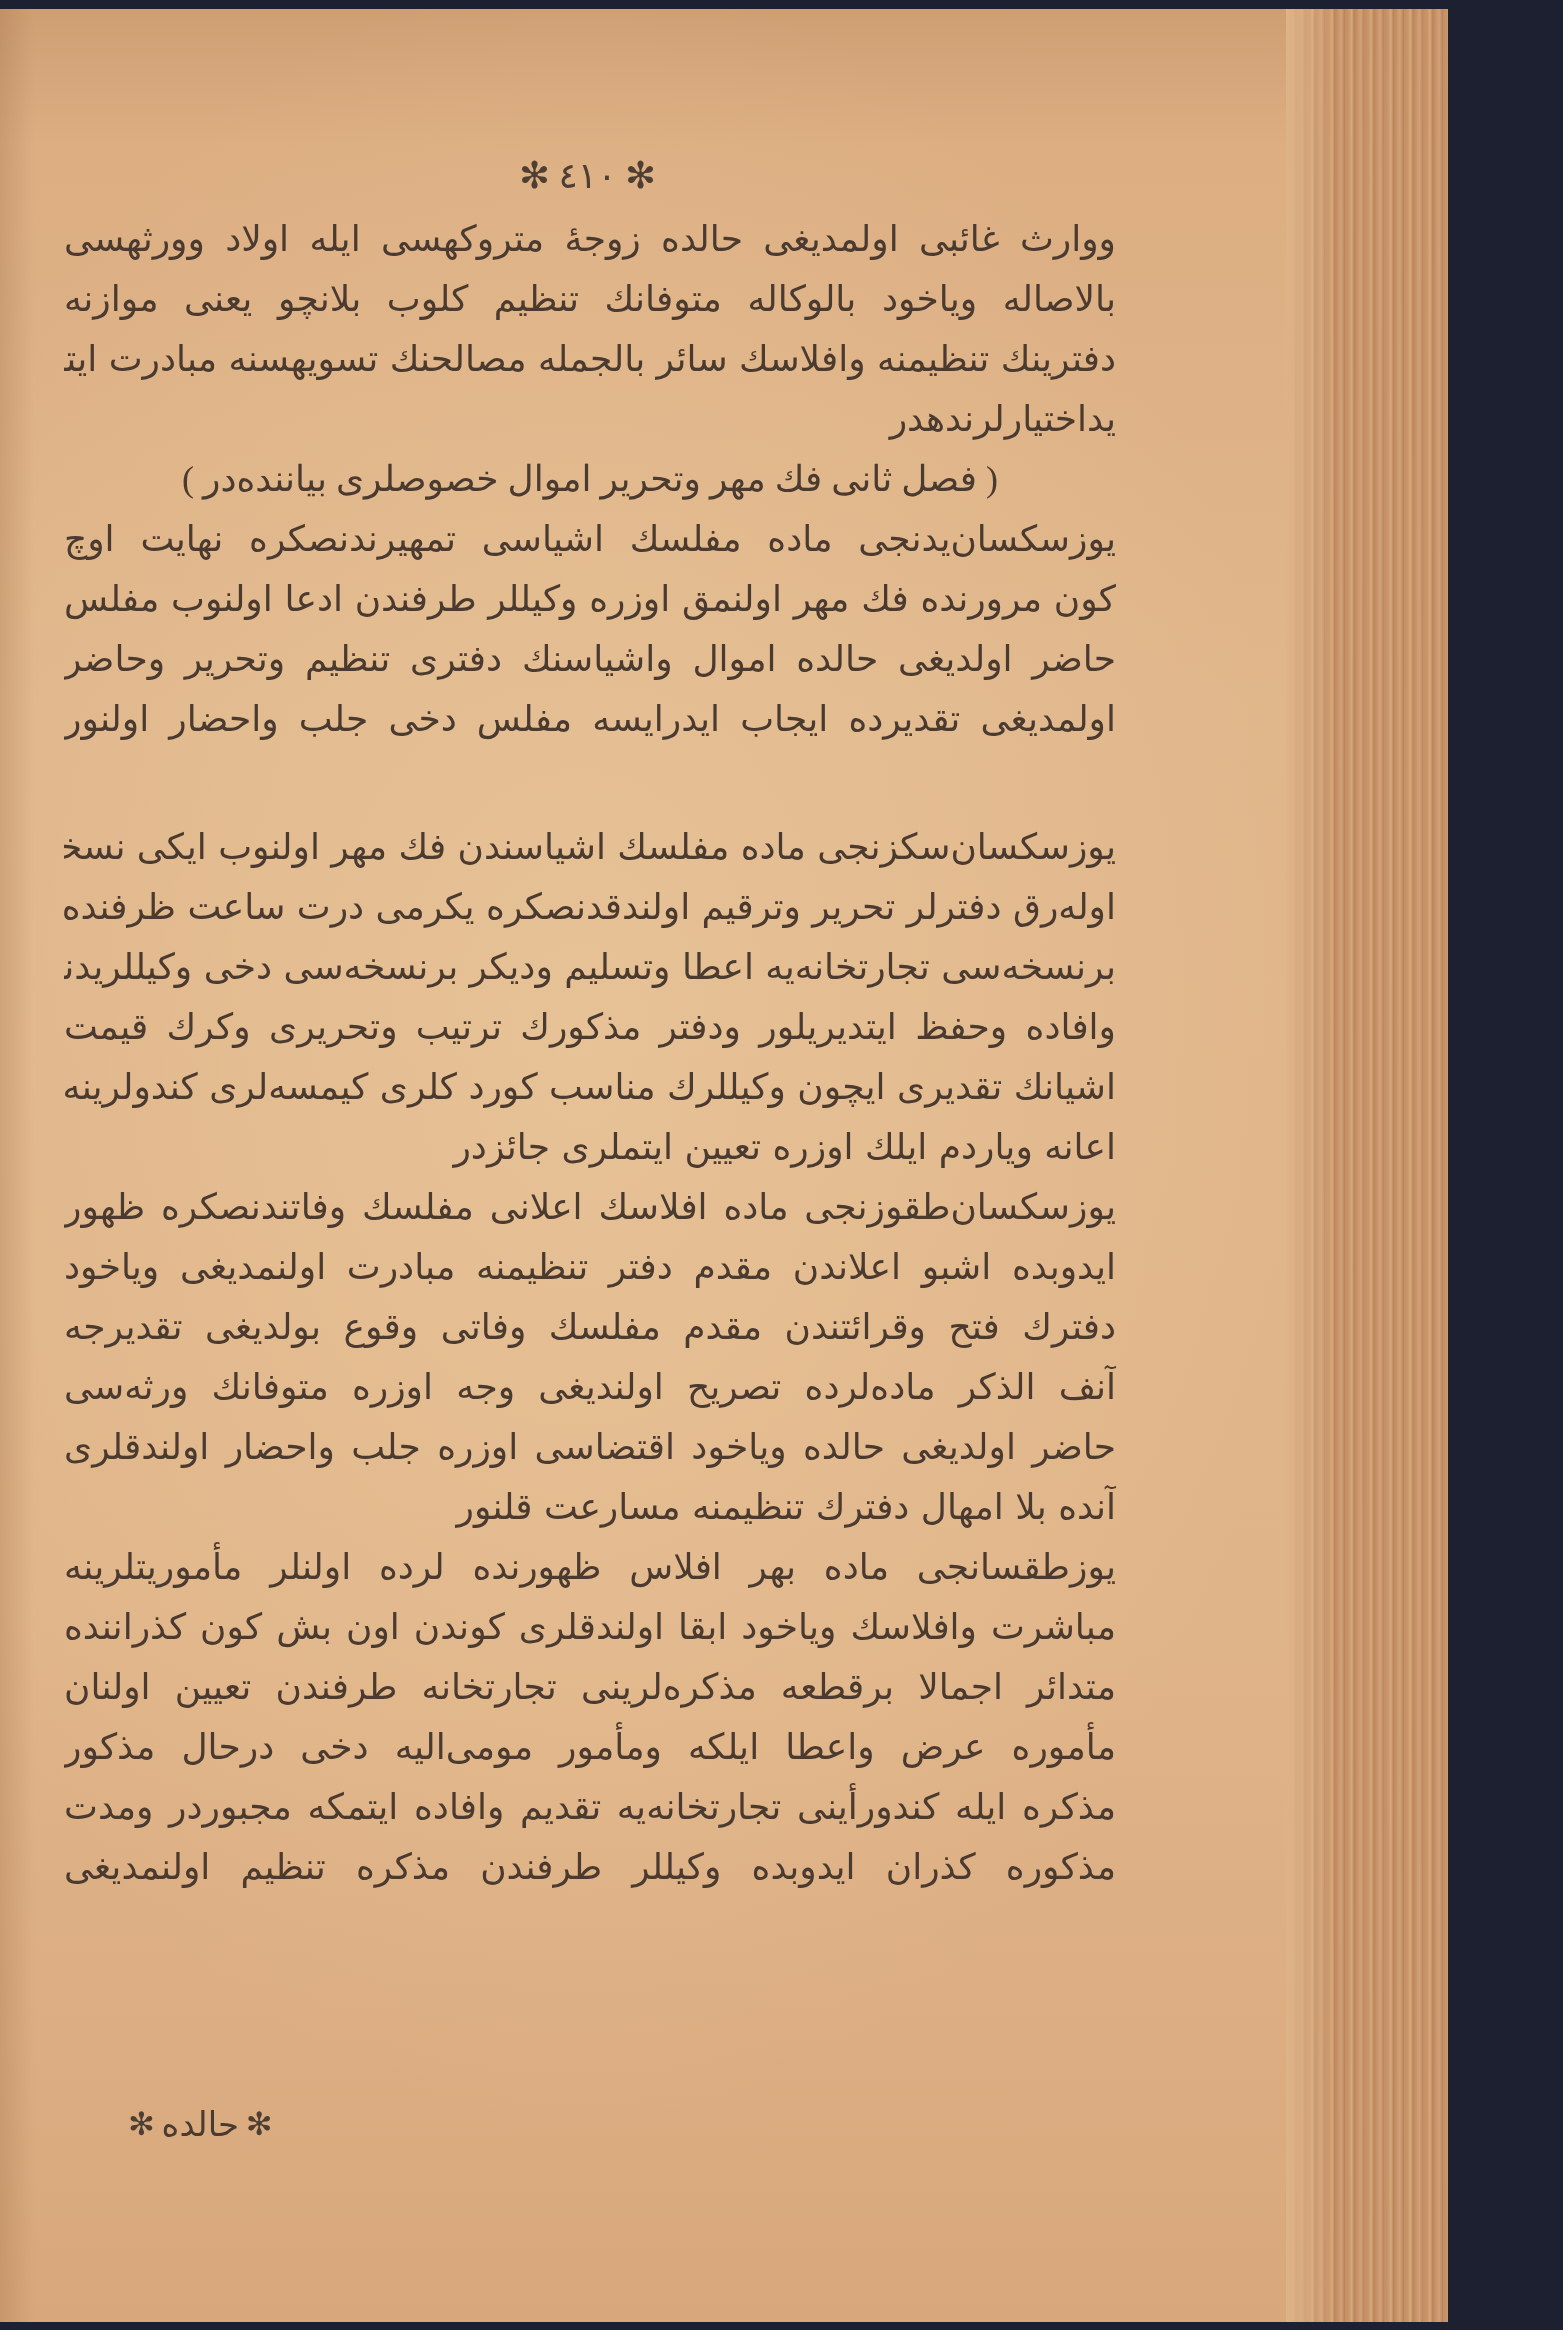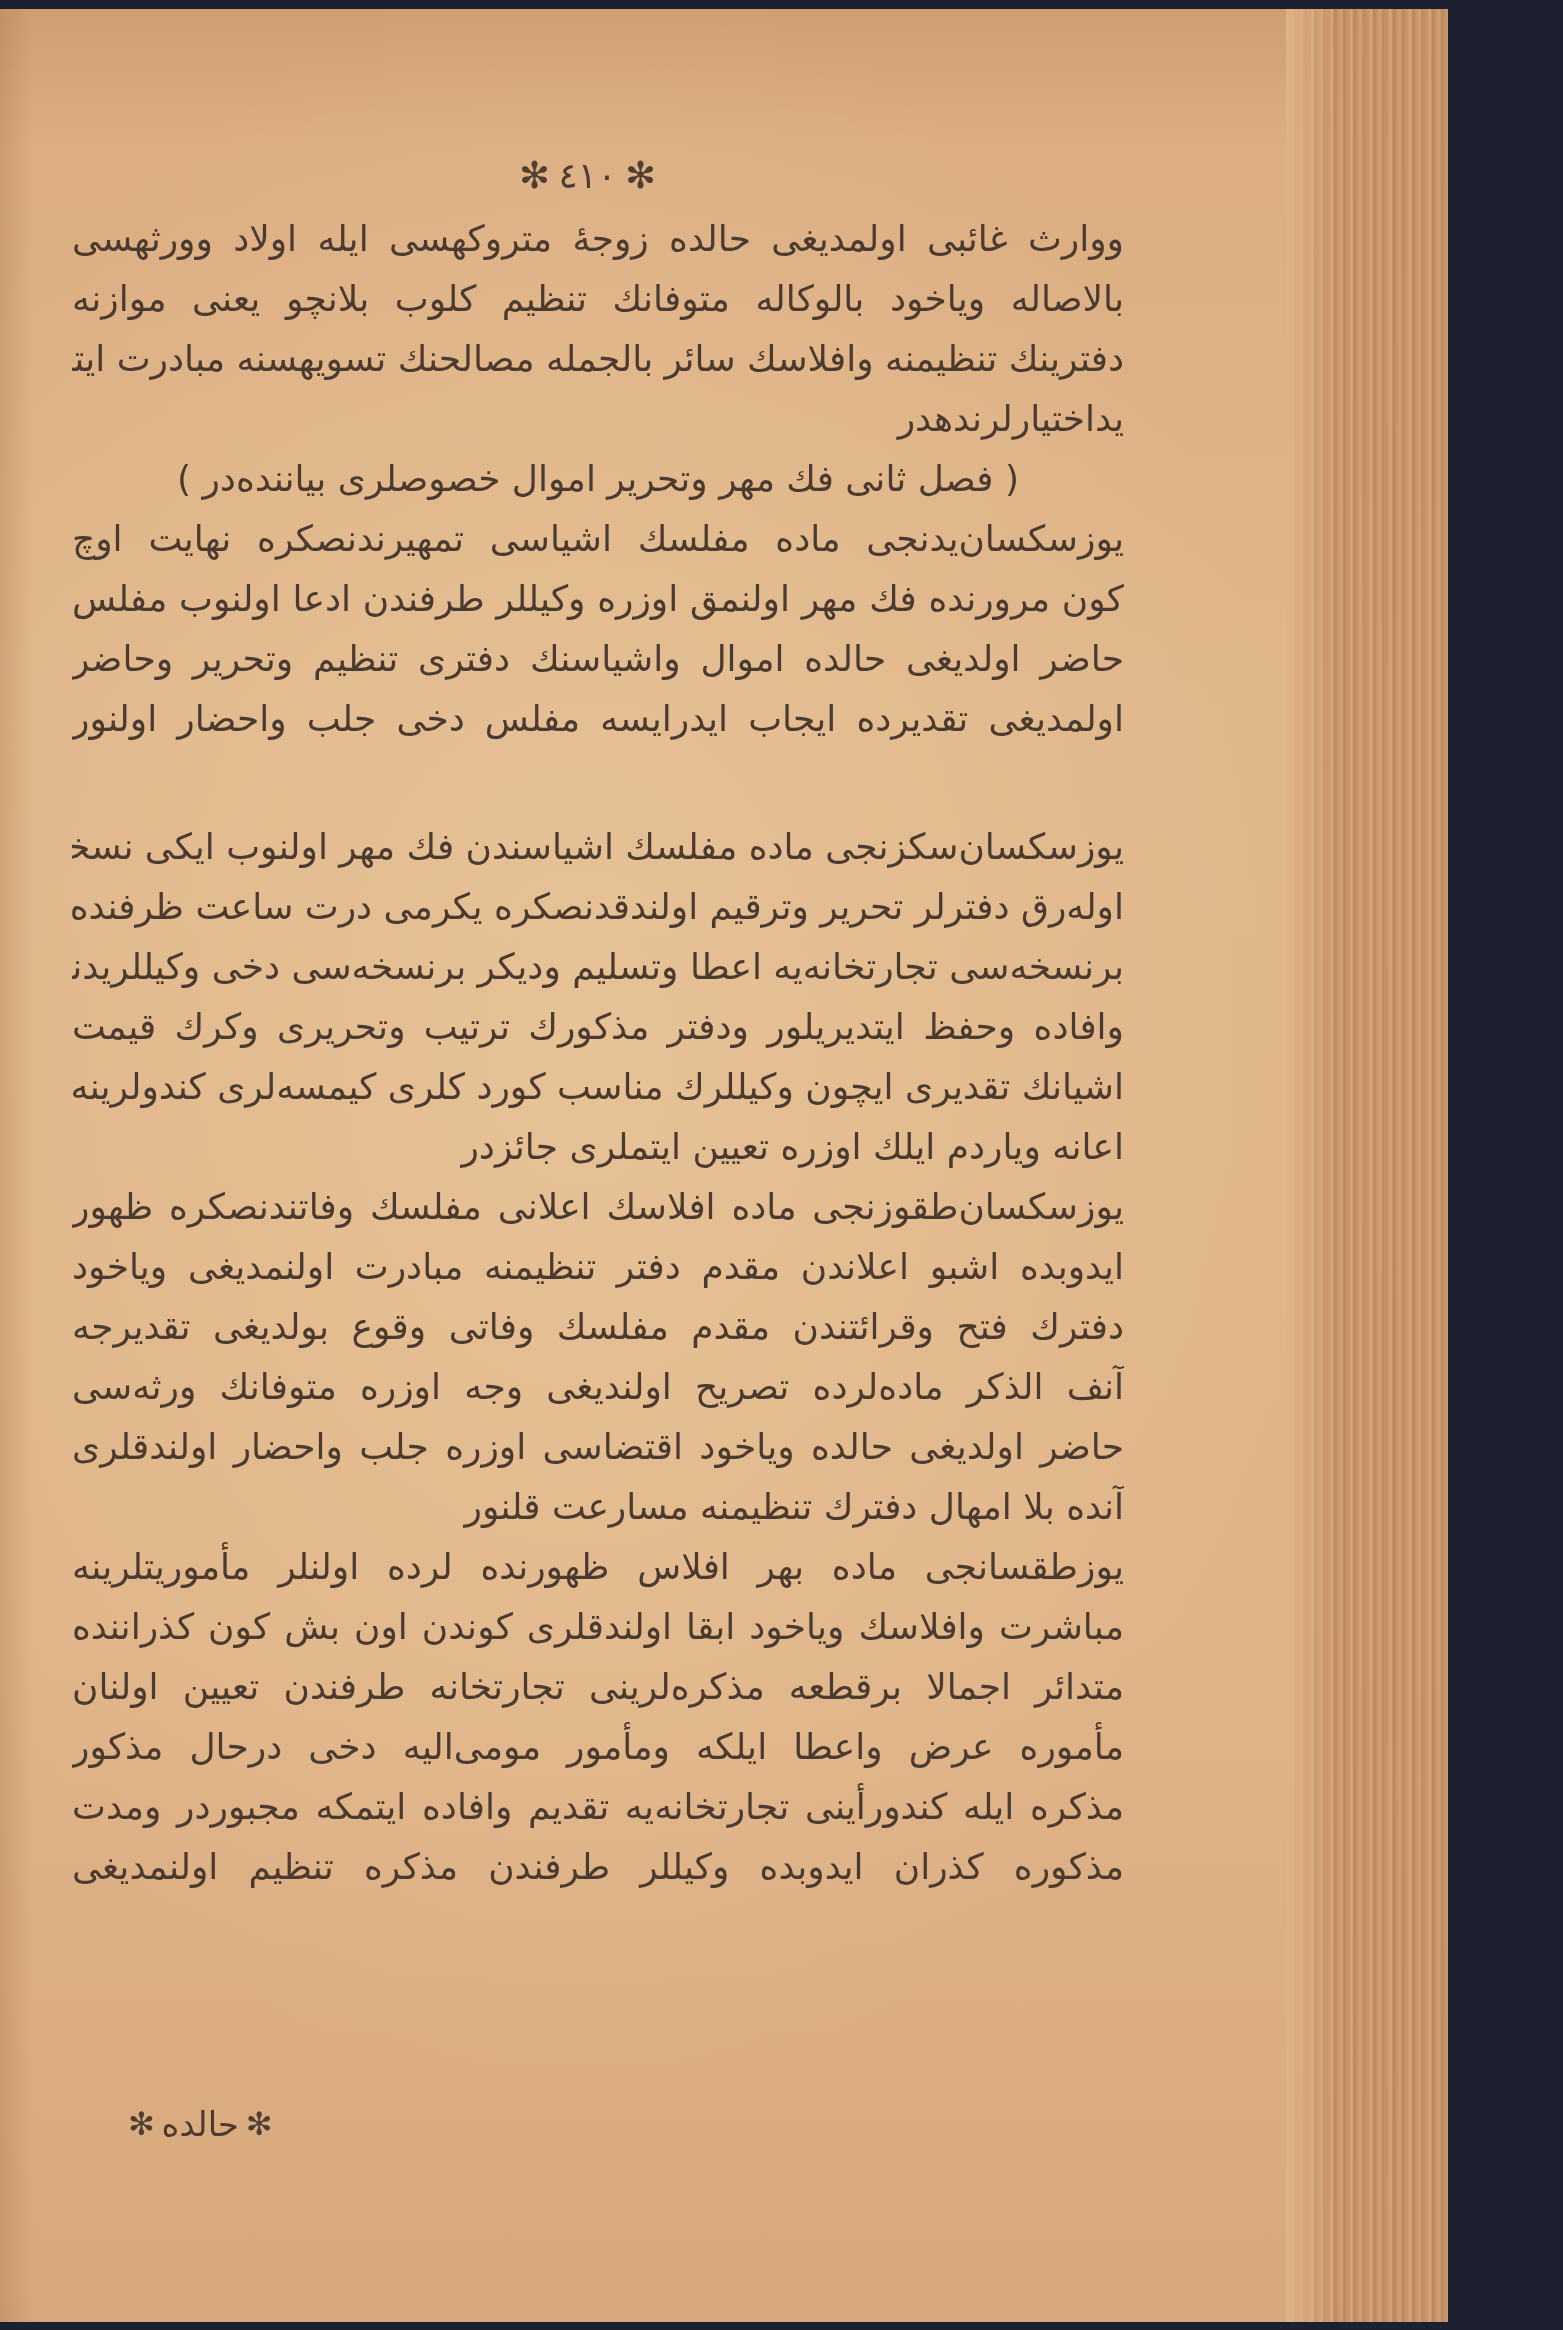--- a/index.html
+++ b/index.html
@@ -76,21 +76,21 @@
   }
   .page-number {
     font-size: 36px;
     direction: rtl;
     font-family: "DejaVu Sans", sans-serif;
     font-weight: normal;
     letter-spacing: 3.4px;
   }
   .text-block {
     position: absolute;
-    left: 72px;
+    left: 64px;
     top: 200px;
     width: 1052px;
     direction: rtl;
     color: #4a3a2f;
   }
   .line {
     height: 60px;
     line-height: 60px;
     font-size: 36px;
     white-space: nowrap;
@@ -98,20 +98,21 @@
     text-align-last: justify;
     overflow: hidden;
     font-family: "DejaVu Sans", sans-serif;
   }
   .line.last {
     text-align-last: right;
   }
   .line.heading {
     text-align: left;
     text-align-last: center;
+    font-family: Liberation Serif, serif;
   }
   .gap {
     height: 68px;
   }
   .footer-catchword {
     position: absolute;
     left: 128px;
     top: 2095px;
     direction: rtl;
     display: flex;

